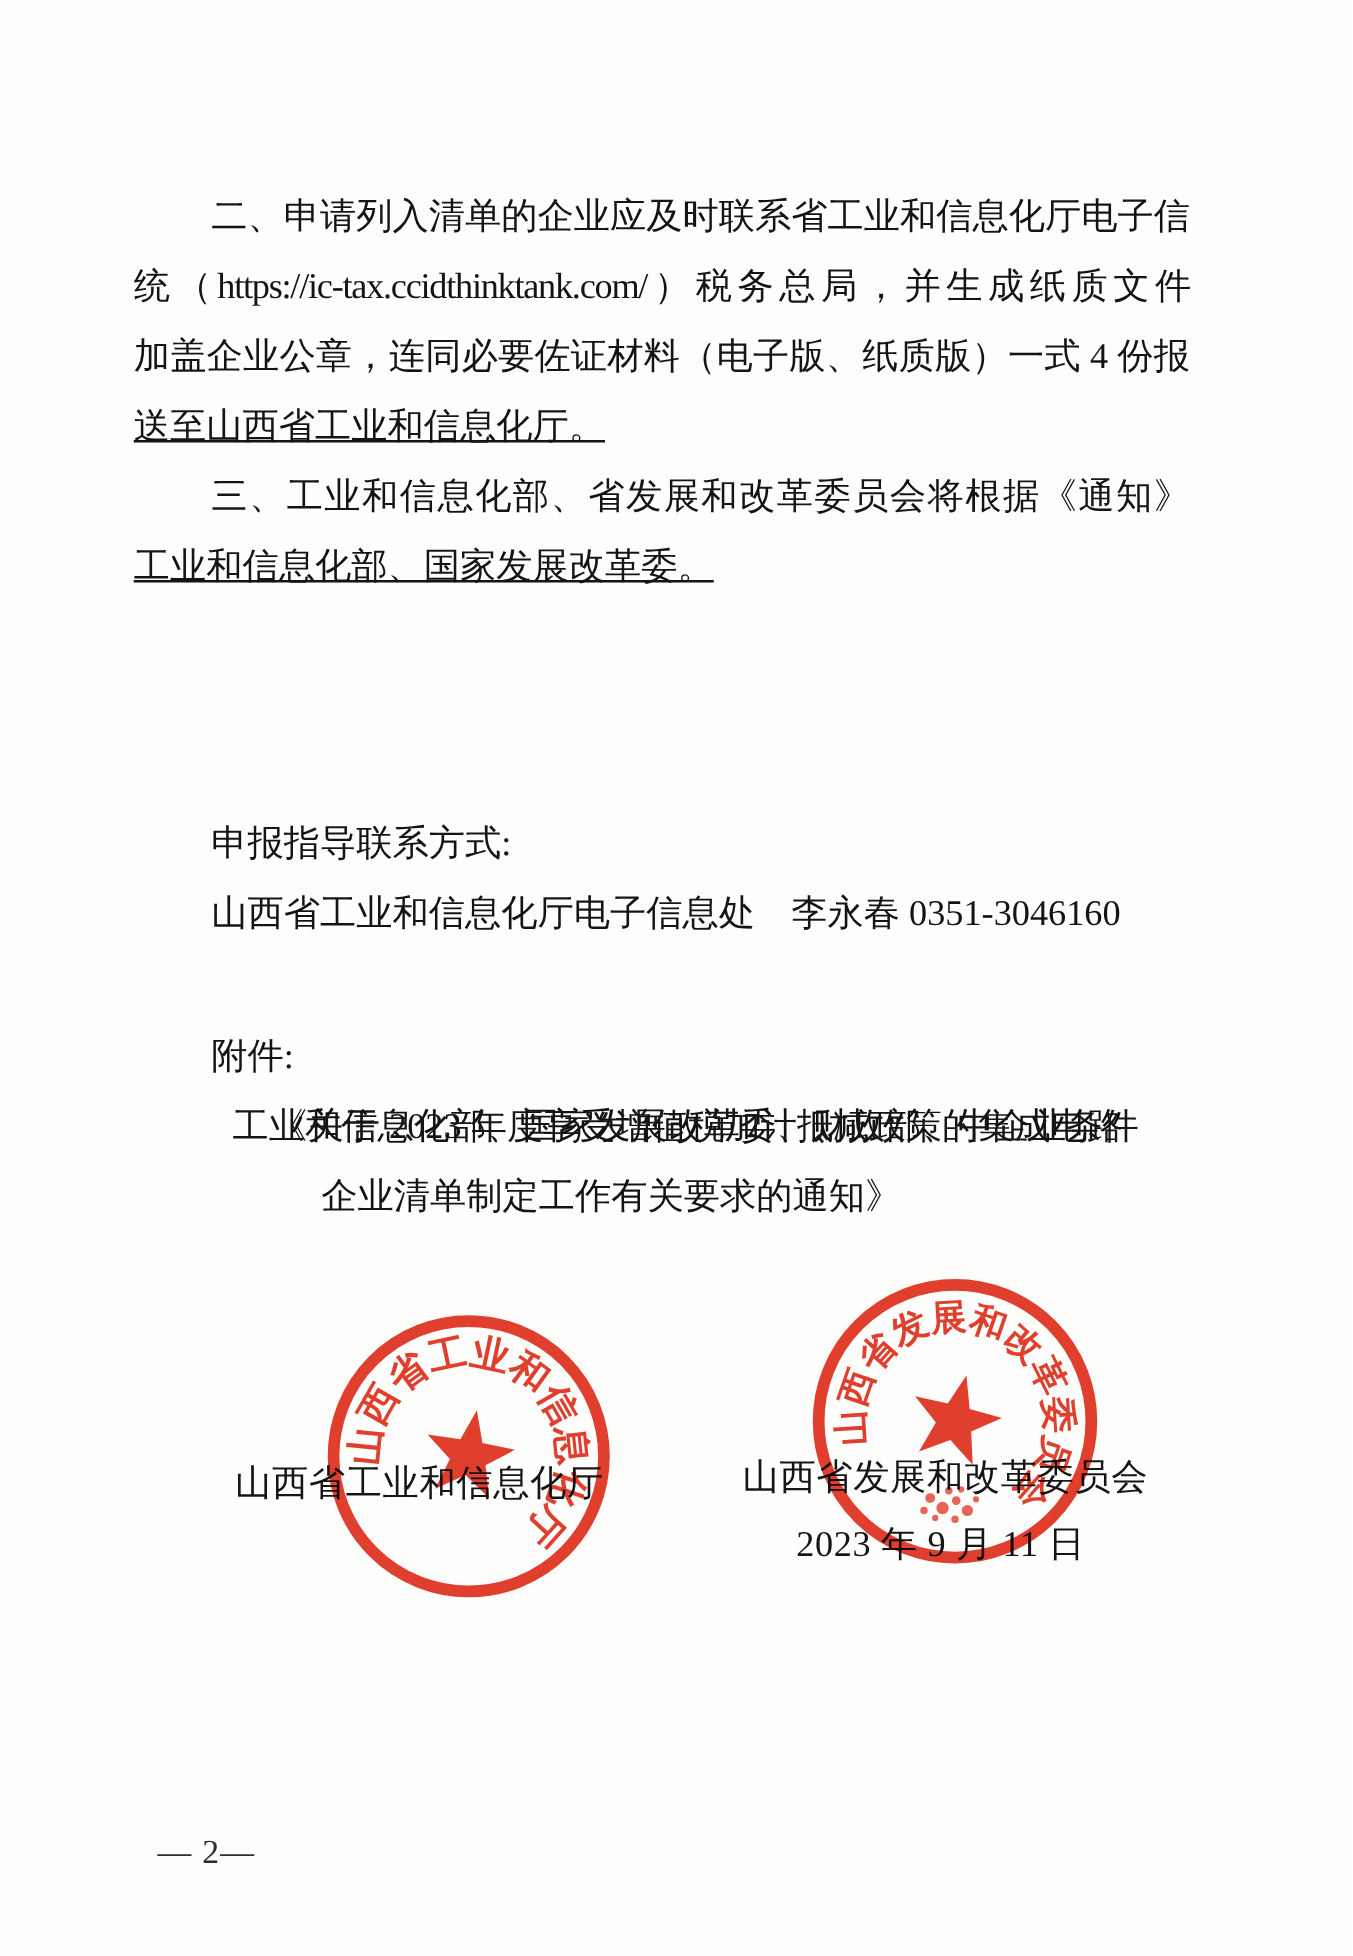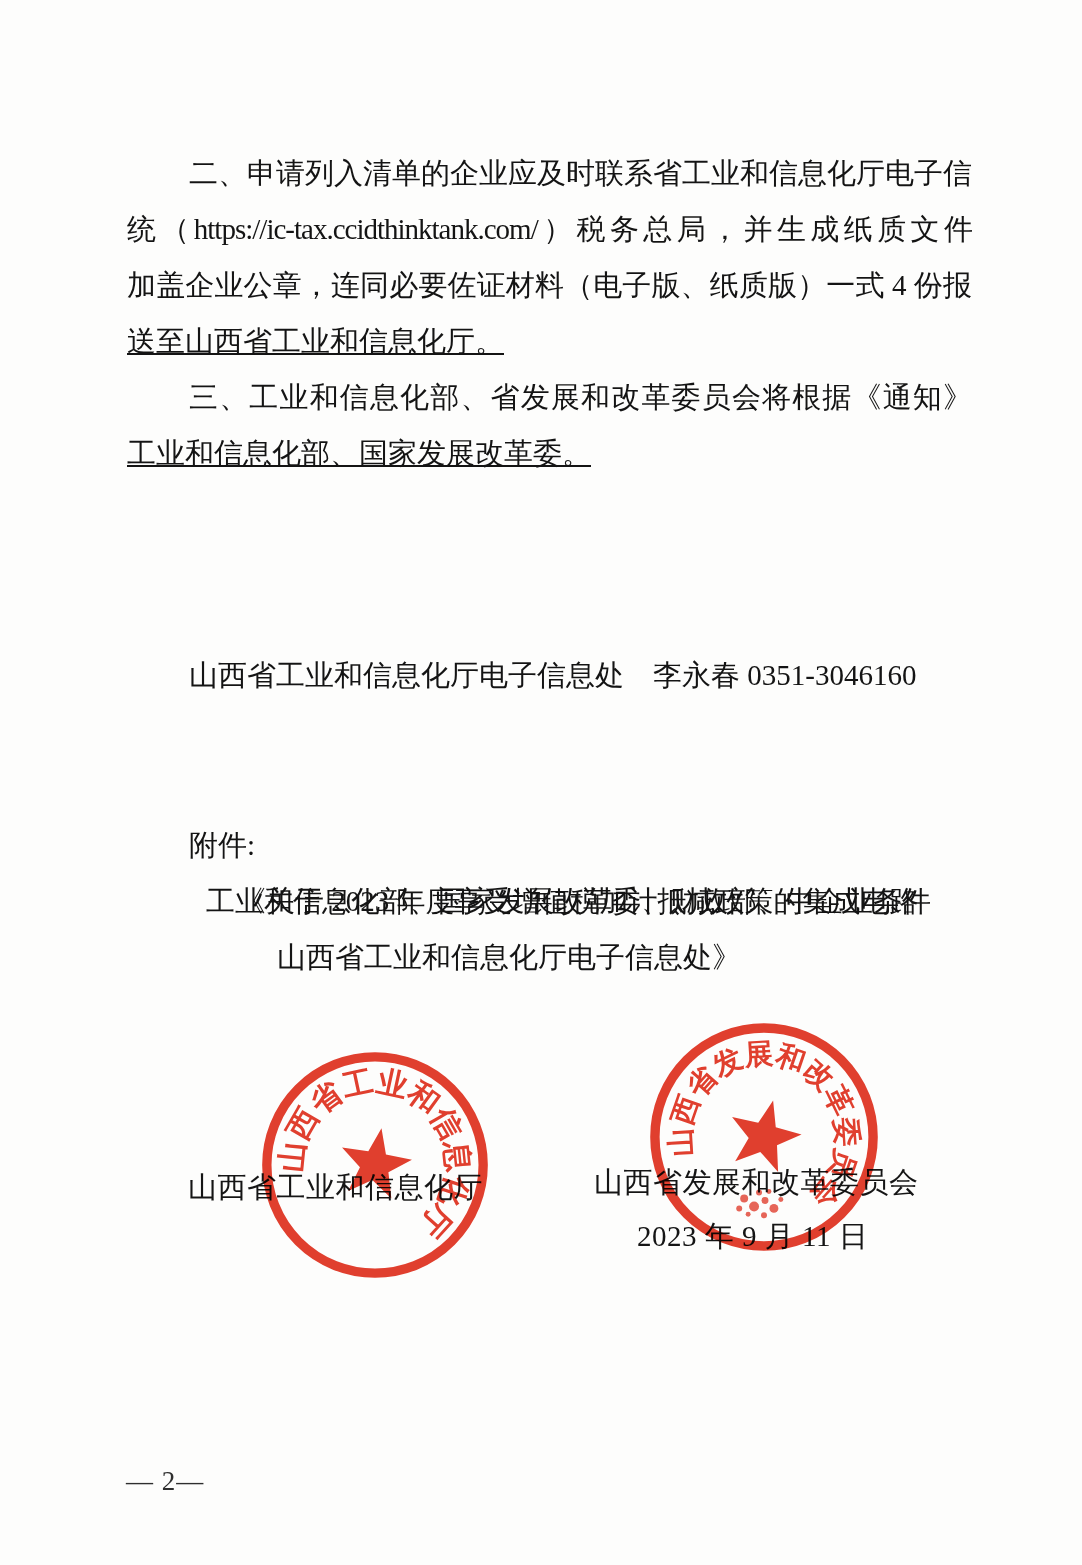--- a/index.html
+++ b/index.html
@@ -5,21 +5,21 @@
   * { margin:0; padding:0; box-sizing:border-box; }
   html,body { background:#ffffff; }
   .page {
     position:relative;
     width:1082px; height:1565px;
     background:#fdfdfc;
     font-family:"Liberation Serif","DejaVu Serif",serif;
     color:#141414;
     overflow:hidden;
   }
-  .tb { position:absolute; left:127px; width:845px; }
+  .tb { position:absolute; left:107px; width:845px; }
   .line {
     font-size:29px;
     height:56px; line-height:56px;
     text-align:justify;
     text-align-last:justify;
     text-justify:inter-character;
     white-space:normal;
   }
   .line.end { text-align:left; text-align-last:left;text-decoration:underline; }
   .line.ind { padding-left:62px; }
@@ -67,30 +67,31 @@
   <div class="tb" style="top:145px;">
     <div class="line ind">二、申请列入清单的企业应及时联系省工业和信息化厅电子信</div>
     <div class="line tight">统（https://ic-tax.ccidthinktank.com/）税务总局，并生成纸质文件</div>
     <div class="line">加盖企业公章，连同必要佐证材料（电子版、纸质版）一式 4 份报</div>
     <div class="line end">送至山西省工业和信息化厅。</div>
     <div class="line ind">三、工业和信息化部、省发展和改革委员会将根据《通知》</div>
     <div class="line end">工业和信息化部、国家发展改革委。</div>
   </div>
 
   <div class="tb" style="top:647px;">
+    <div class="plain ind">申报指导联系方式:</div>
     <div class="plain ind">山西省工业和信息化厅电子信息处　李永春 0351-3046160</div>
   </div>
 
   <div class="tb" style="top:817px;">
     <div class="plain ind">
       <span class="attach-label">附件:</span>
       <span class="attach-content">工业和信息化部、国家发展改革委、财政部、中企业条件</span>
     </div>
     <div class="plain attach-l2">《关于 2023 年度享受增值税加计抵减政策的集成电路</div>
-    <div class="plain attach-l3">山西省工业和信息化厅电子信息处》</div>
+    <div class="plain attach-l3">企业清单制定工作有关要求的通知》</div>
   </div>
 
   <div class="sig" style="left:188px; top:1167px;">山西省工业和信息化厅</div>
   <div class="sig" style="left:594px; top:1162px;">山西省发展和改革委员会</div>
   <div class="sig" style="left:637px; top:1216px;">2023 年 9 月 11 日</div>
 
   <div class="seal seal-left">
     <svg viewBox="0 0 240 240">
       <circle cx="120" cy="120" r="110" fill="none" stroke="#e0301e" stroke-width="9.5"></circle>
       <polygon fill="#e0301e" transform="rotate(10 120 120)" points="120,82 129.1,107.5 156.1,108.3 134.7,124.8 142.3,150.7 120,135.5 97.7,150.7 105.3,124.8 83.9,108.3 110.9,107.5"></polygon>

